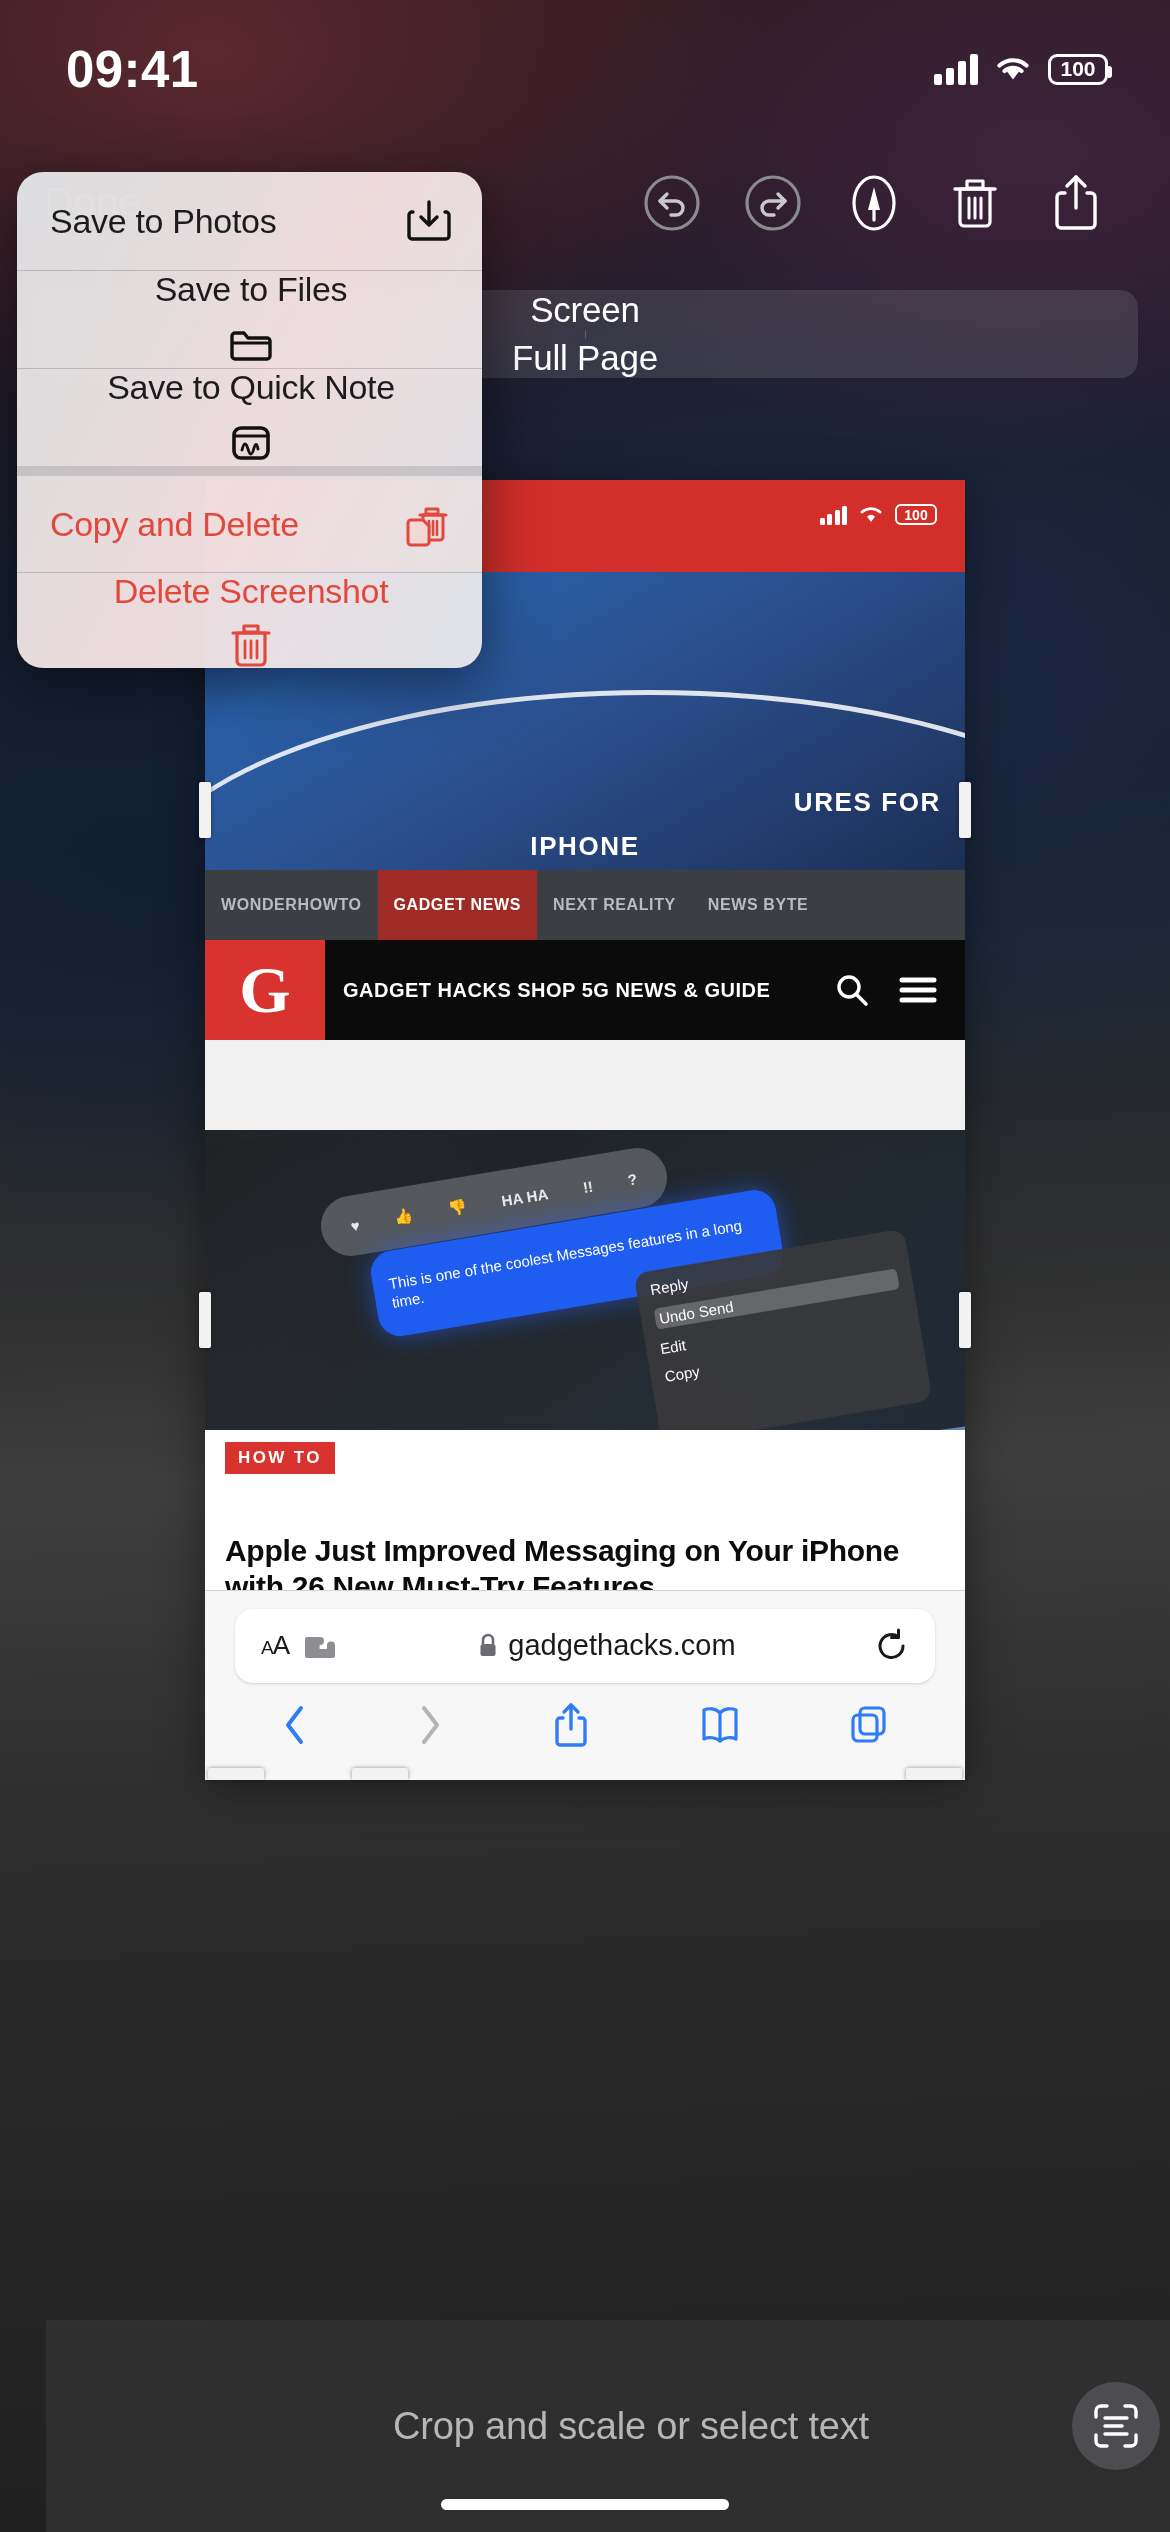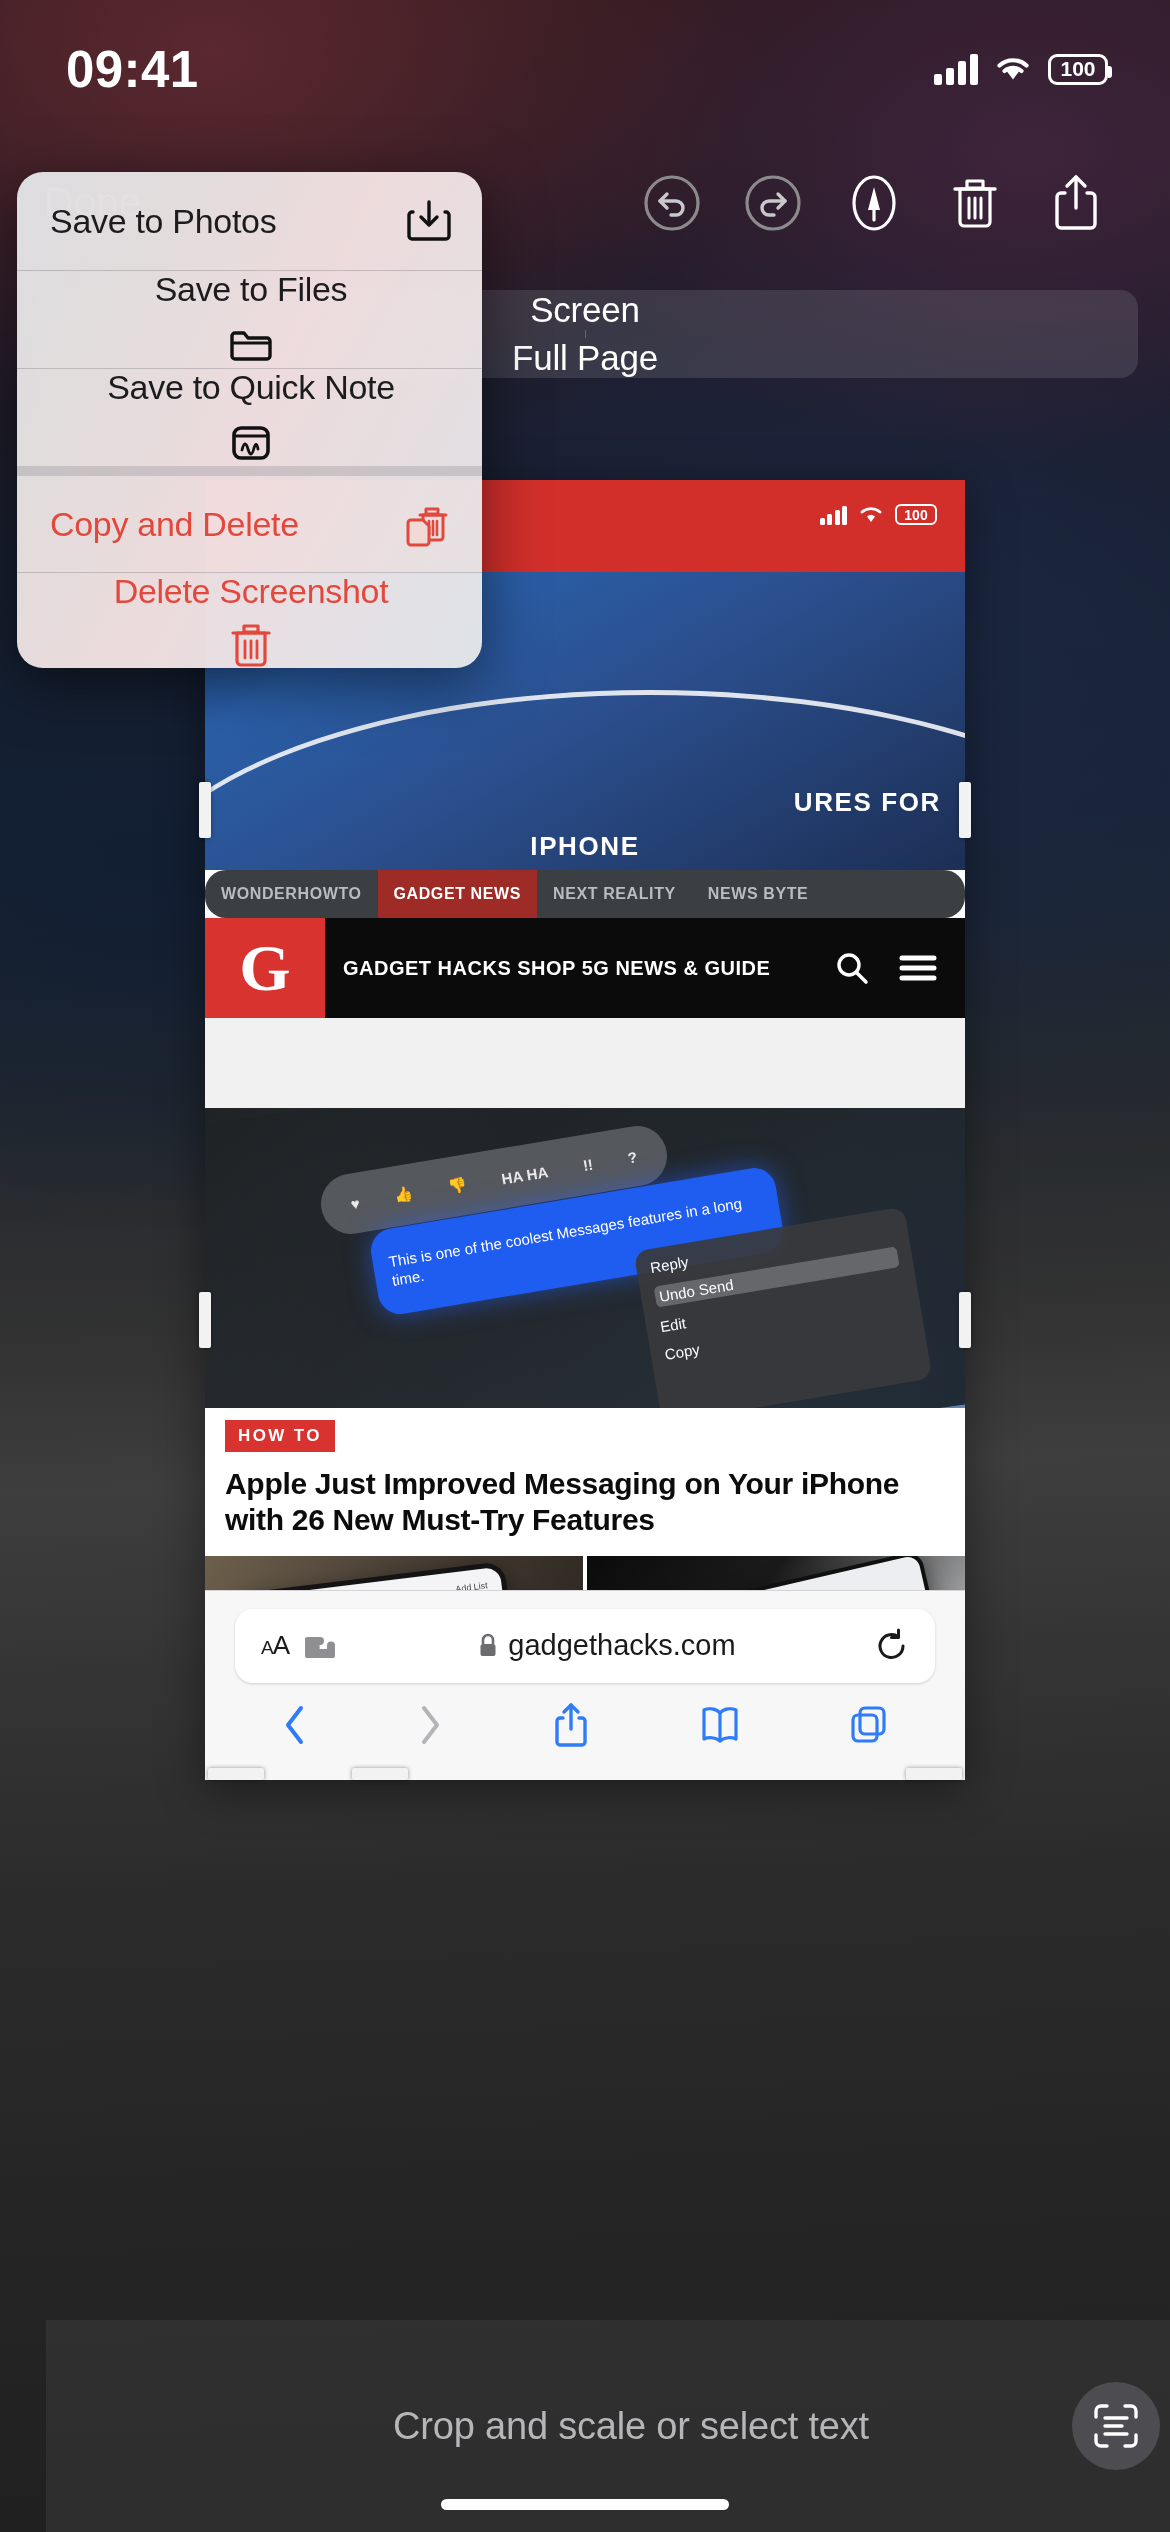--- a/index.html
+++ b/index.html
@@ -121,23 +121,22 @@
     text-align:center; color:#fff; font-size:26px; font-weight:600;
     letter-spacing:1.6px;
   }
   #heroTagline2{
     position:absolute; bottom:52px; right:24px;
     color:#fff; font-size:26px; font-weight:600; letter-spacing:1.6px;
   }
 
   
   #siteNav{
-    display:flex; align-items:stretch; height:48px;
+    display:flex; align-items:stretch; height:70px;
     background:#3b3f44;
-    border-radius:21px;
   }
   .navItem{
     display:flex; align-items:center; padding:0 16px;
     font-size:16px; font-weight:700; letter-spacing:.6px;
     color:#b9bcc0;
   }
   .navItem.active{ background:#9e2b26; color:#fff; }
 
   
   #siteHeader{ display:flex; align-items:stretch; height:100px; background:#0b0b0b; }
@@ -190,20 +189,21 @@
   
   #artText{ background:#fff; padding:12px 20px 18px; }
   #howTo{
     display:inline-block; background:#d8332e; color:#fff;
     font-size:17px; font-weight:700; letter-spacing:2.4px;
     padding:6px 13px; margin-bottom:14px;
   }
   #headline{
     font-size:30px; font-weight:700; line-height:1.2; color:#0c0c0c;
     letter-spacing:-.3px;
+    margin-top:45px;
   }
 
   
   #thumbRow{ display:flex; gap:4px; height:176px; }
   .thumb{ flex:1; position:relative; overflow:hidden; }
   #thumbA{ background:linear-gradient(125deg,#6d604c 0%, #4a4036 40%, #231f1b 100%); }
   #thumbB{ background:linear-gradient(125deg,#0b0b0b 0%, #1b1b1b 40%, #d9dadc 100%); }
   .phoneCard{
     position:absolute; left:10%; top:12%; width:72%; height:96%;
     background:#f4f4f6; border-radius:20px; transform:rotate(-7deg);

